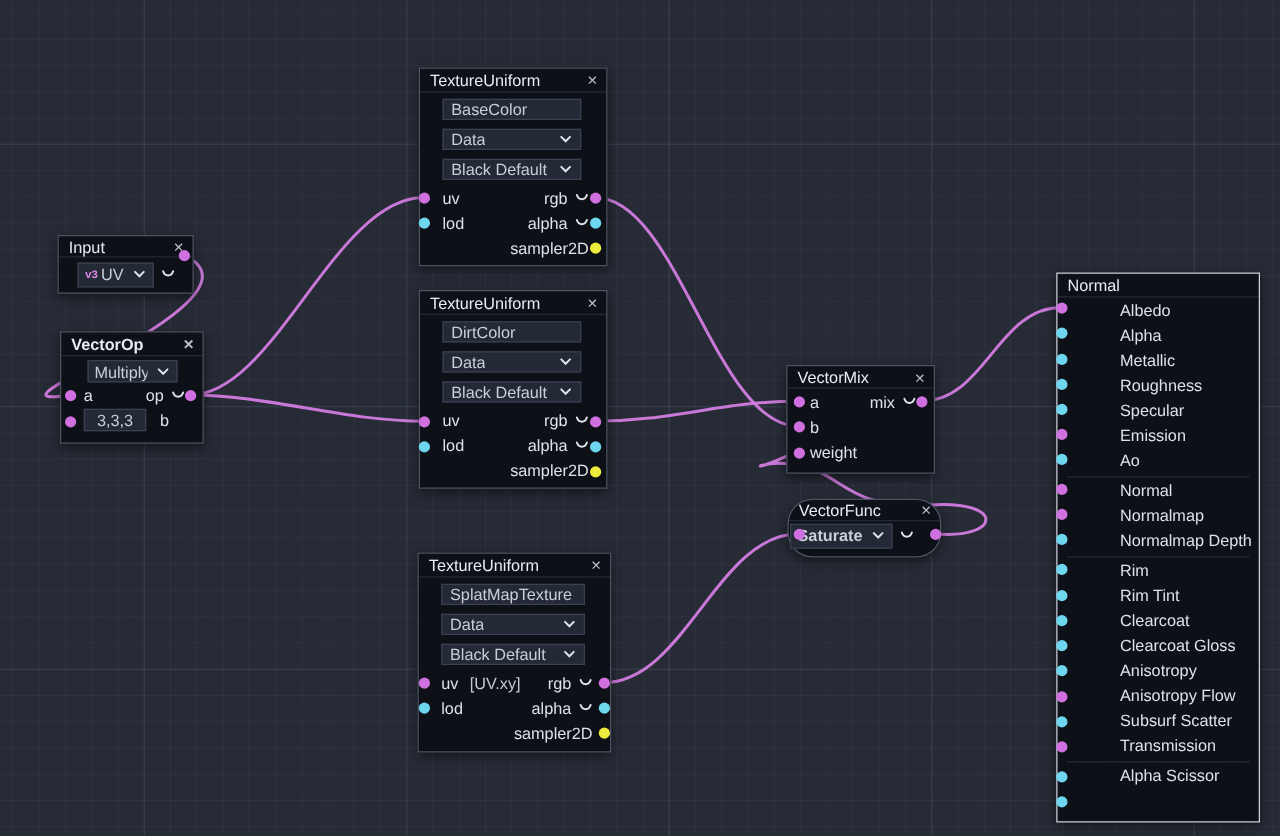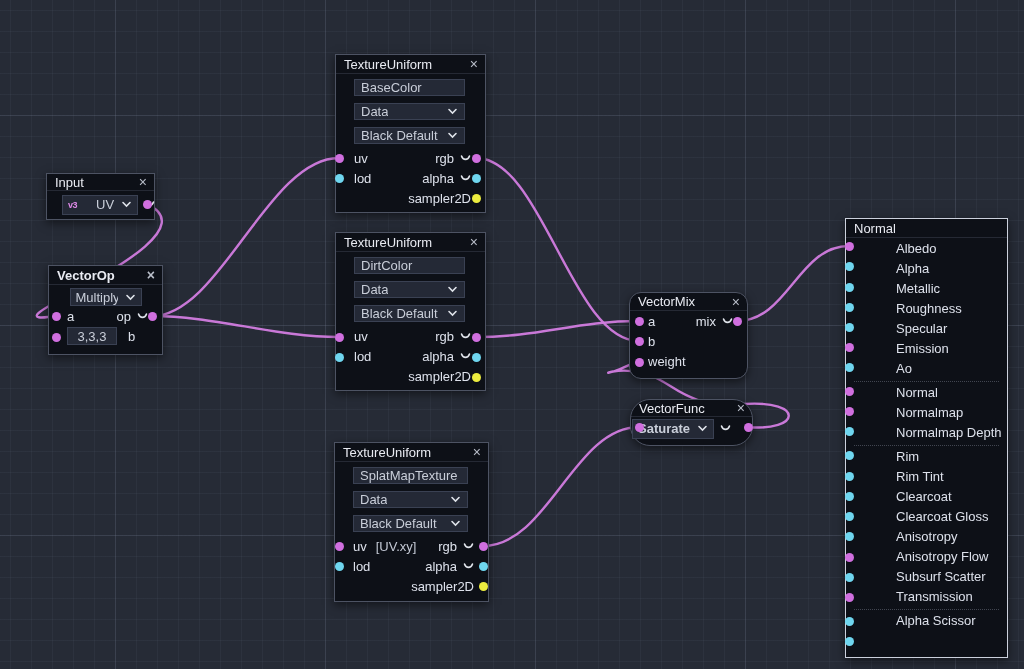--- a/index.html
+++ b/index.html
@@ -37,21 +37,21 @@
     border:1px solid var(--field_border,#3a4153);
     color:var(--field_text,#c9ced9);font-size:13px;
     display:flex;align-items:center;padding:0 6px;
   }
   .full{flex:1;margin:3px 20px 4px 18px;height:17px;}
   .frow{padding:0;}
   .sel-text{white-space:nowrap;overflow:hidden;}
   .chev{margin-left:auto;flex:0 0 auto;}
   .icon-svg{display:block;}
   .expand{margin-left:6px;flex:0 0 auto;}
-  .vicon{color:#df8ae8;font-size:9px;font-weight:bold;margin-right:19px;letter-spacing:-.5px;}
+  .vicon{color:#df8ae8;font-size:9px;font-weight:bold;margin-right:3px;letter-spacing:-.5px;font-family:Liberation Mono, monospace;}
   .ifield{width:50px;height:18px;justify-content:center;}
   .after{font-size:13px;color:var(--body_text,#dde1eb);margin-left:11px;}
   .sep{height:4px;margin:0 8px;border-bottom:1px dotted rgba(200,210,230,.28);box-sizing:border-box;}
   .port{position:absolute;z-index:3;width:9px;height:9px;border-radius:50%;}
   
   .n-input .titlebar{height:16px;}
   .n-input .row{height:27px;padding-left:15px;}
   .n-vectorop .titlebar{height:18px;font-weight:bold;}
   .n-vectorop .crow{height:18px;margin-top:3px;justify-content:center;padding:0;}
   .n-vectorop .prow{height:21px;}
@@ -74,21 +74,21 @@
   <svg id="wires" width="1024" height="669">
       <path d="M147,204 C225,240 -34,330 56,316"></path>
       <path d="M152,316 C220,316 268,158 339,158"></path>
       <path d="M152,316 C214,316 276,337 339,337"></path>
       <path d="M476,158 C542,158 572,341 639,341"></path>
       <path d="M476,337 C540,337 576,321 639,321"></path>
       <path d="M483,546 C548,546 574,427 639,427"></path>
       <path d="M748,427 C800,432 806,400 744,404 C688,408 676,386 654,377 C618,362 592,380 620,369 C630,365 634,362 639,362"></path>
       <path d="M737,321 C788,321 798,246 849,246"></path>
     </svg>
-<div class="node n-input" style="left: 46px; top: 173px; width: 109px; height: 47px;">
+<div class="node n-input" style="left: 46px; top: 188px; width: 109px; height: 47px;">
       <div class="titlebar">
         <span class="title">Input</span>
         <span class="close">×</span>
       </div>
       <div class="body">
         <div class="row irow">
           <div class="select inline">
             <span class="vicon">v3</span>
             <span class="sel-text">UV</span>
             <span class="chev" style="margin-left: 7px;">
@@ -296,21 +296,21 @@
               <path d="M1.5,2 C3,6.5 8,6.5 9.5,2" fill="none" stroke="#dfe3ea" stroke-width="1.6" stroke-linecap="round"></path>
             </svg>
           </span>
         </div>
         <div class="row prow">
           <span class="spacer"></span>
           <span class="plabel">sampler2D</span>
         </div>
       </div>
     </div>
-    <div class="node n-vectormix" style="left: 629px; top: 292px; width: 119px; height: 87px; border-radius: 12px;">
+    <div class="node n-vectormix" style="left: 629px; top: 292px; width: 119px; height: 87px;">
       <div class="titlebar">
         <span class="title">VectorMix</span>
         <span class="close">×</span>
       </div>
       <div class="body">
         <div class="row prow">
           <span class="plabel">a</span>
           <span class="spacer"></span>
           <span class="plabel">mix</span>
           <span class="expand">

